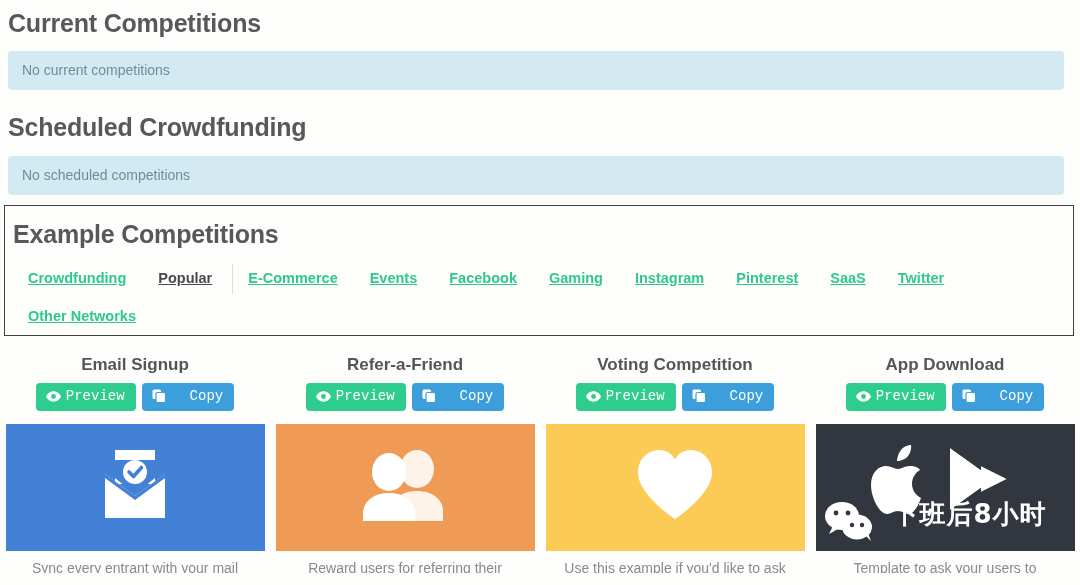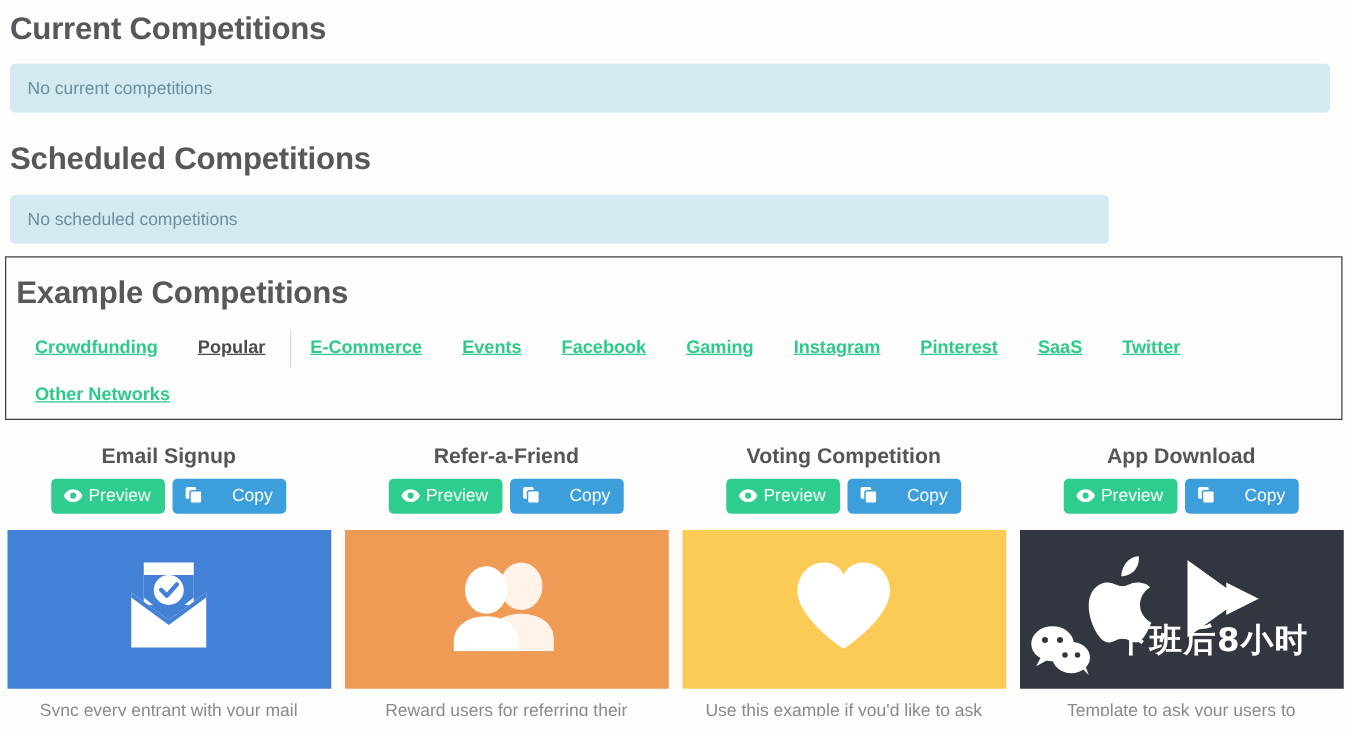--- a/index.html
+++ b/index.html
@@ -26,21 +26,21 @@
     font-size: 14px;
     border-radius: 4px;
     padding: 11px 14px;
     line-height: 1.2;
   }
 
   
   #current-heading { position: absolute; left: 8px; top: 9px; }
   #current-alert  { position: absolute; left: 8px; top: 51px; width: 1056px; }
   #scheduled-heading { position: absolute; left: 8px; top: 113px; }
-  #scheduled-alert { position: absolute; left: 8px; top: 156px; width: 879px; }
+  #scheduled-alert { position: absolute; left: 8px; top: 156px; width: 1056px; }
 
   
   .example-panel {
     position: absolute;
     left: 4px; top: 205px;
     width: 1070px; height: 131px;
     border: 1px solid #404040;
     background: #fdfdfc;
   }
   #example-heading { position: absolute; left: 8px; top: 14px; }
@@ -94,21 +94,21 @@
   .btn {
     display: inline-flex;
     align-items: center;
     gap: 5px;
     font-size: 14px;
     color: #ffffff;
     border: none;
     border-radius: 4px;
     padding: 5px 11px 6px 10px;
     cursor: pointer;
-    font-family: Liberation Sans, sans-serif;
+    font-family: Liberation Mono, monospace;
     line-height: 1.2;
   }
   .btn-preview { background: #2ecc8f; }
   .btn-copy { background: #3c9fdc; gap: 24px; }
   .btn svg { display: block; }
 
   .thumb {
     width: 259px;
     height: 127px;
     position: relative;
@@ -151,21 +151,21 @@
   }
 </style>
 </head>
 <body>
 
 <div class="page">
 
   <h2 class="section-heading" id="current-heading">Current Competitions</h2>
   <div class="alert-info" id="current-alert">No current competitions</div>
 
-  <h2 class="section-heading" id="scheduled-heading">Scheduled Competitions</h2>
+  <h2 class="section-heading" id="scheduled-heading">Scheduled Crowdfunding</h2>
   <div class="alert-info" id="scheduled-alert">No scheduled competitions</div>
 
   <div class="example-panel">
     <h2 class="section-heading" id="example-heading">Example Competitions</h2>
 
     <div class="tabs">
       <span class="tab">Crowdfunding</span>
       <span class="tab active">Popular</span>
       <span class="tab">E-Commerce</span>
       <span class="tab">Events</span>

